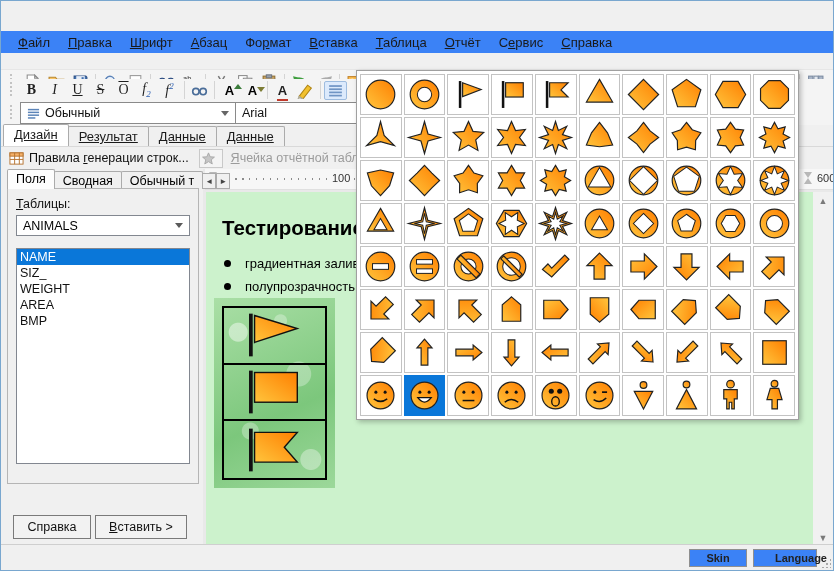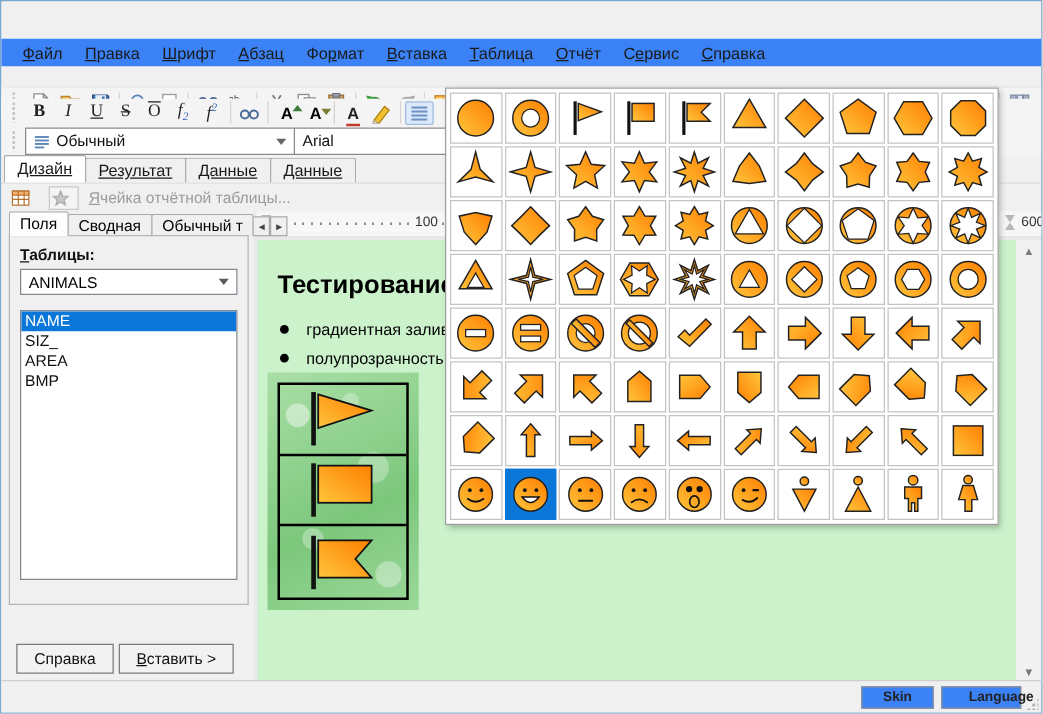--- a/index.html
+++ b/index.html
@@ -63,21 +63,21 @@
   .cell-label{color:#9b9b9b;}
   
   .main{position:absolute;left:0;top:168px;width:100%;height:377px;background:#f0f0f0;}
   .leftpanel{position:absolute;left:0;top:0;width:202px;height:100%;}
   .ptabs{position:absolute;left:6px;top:0;right:2px;height:20px;display:flex;align-items:flex-end;}
   .ptab{height:18px;padding:2px 8px;font-size:12.5px;border:1px solid #ababab;border-bottom:none;background:#f0f0f0;margin-right:-1px;border-radius:2px 2px 0 0;white-space:nowrap;overflow:hidden;}
   .ptab.active{background:#fdfdfd;height:20px;z-index:2;position:relative;}
   .ptab-arrows{margin-left:auto;display:flex;z-index:3;}
   .pa{width:14px;height:16px;border:1px solid #ababab;background:#f0f0f0;font-size:8px;color:#444;display:flex;align-items:center;justify-content:center;}
   .pbox{position:absolute;left:6px;top:19px;right:4px;bottom:62px;border:1px solid #b5b5b5;background:#f0f0f0;padding:8px;}
-  .plabel{font-size:12.5px;color:#111;margin-bottom:4px;font-weight:bold;}
+  .plabel{font-size:12.5px;color:#111;margin-bottom:4px;}
   .plabel u{text-decoration:underline;}
   .pcombo{height:21px;background:#fff;border:1px solid #828790;display:flex;align-items:center;padding:0 6px;font-size:12.5px;margin-bottom:12px;}
   .pcombo .chev{margin-left:auto;width:0;height:0;border-left:4px solid transparent;border-right:4px solid transparent;border-top:5px solid #5a5a5a;}
   .fieldlist{background:#fff;border:1px solid #828790;height:216px;overflow:hidden;font-size:12.5px;}
   .fitem{height:16px;line-height:16px;padding-left:3px;color:#111;}
   .fitem.sel{background:#0a77d9;color:#fff;}
   .pbuttons{position:absolute;left:0;bottom:5px;width:100%;height:26px;}
   .btn{position:absolute;height:24px;border:1px solid #7a7a7a;background:#f2f2f2;font-size:12.5px;color:#111;display:flex;align-items:center;justify-content:center;}
   .btn u{text-decoration:underline;}
   #help-btn{left:12px;width:78px;}
@@ -479,20 +479,21 @@
     </div>
 
   <div class="subbar">
     <svg viewBox="0 0 16 16">
         <rect x="1" y="2" width="14" height="12" fill="#fff" stroke="#b5722f"></rect>
         <rect x="1" y="2" width="14" height="3.5" fill="#f6b26b" stroke="#b5722f"></rect>
         <line x1="6" y1="2" x2="6" y2="14" stroke="#b5722f"></line>
         <line x1="11" y1="2" x2="11" y2="14" stroke="#b5722f"></line>
         <line x1="1" y1="9" x2="15" y2="9" stroke="#b5722f"></line>
       </svg>
+    <span class="rules-label" id="rules-label">Правила <u>г</u>енерации строк...</span>
     <span class="star-btn">
       <svg viewBox="0 0 16 16">
           <polygon points="8,2 9.8,6.2 14.3,6.5 10.9,9.4 12,13.8 8,11.3 4,13.8 5.1,9.4 1.7,6.5 6.2,6.2" fill="#c6c6c6" stroke="#a8a8a8"></polygon>
         </svg>
     </span>
     <span class="cell-label" id="cell-label"><u>Я</u>чейка отчётной таблицы...</span>
   </div>
 
   <div class="main">
 
@@ -510,20 +511,21 @@
       </div>
       <div class="pbox">
         <div class="plabel" id="tables-label"><u>Т</u>аблицы:</div>
         <div class="pcombo">
           <span>ANIMALS</span>
           <span class="chev"></span>
         </div>
         <div class="fieldlist">
             <div class="fitem sel">NAME</div>
             <div class="fitem">SIZ_</div>
+            <div class="fitem">WEIGHT</div>
             <div class="fitem">AREA</div>
             <div class="fitem">BMP</div>
           </div>
       </div>
       <div class="pbuttons">
         <div class="btn" id="help-btn">Справка</div>
         <div class="btn" id="insert-btn"><u>В</u>ставить &gt;</div>
       </div>
     </div>
 

